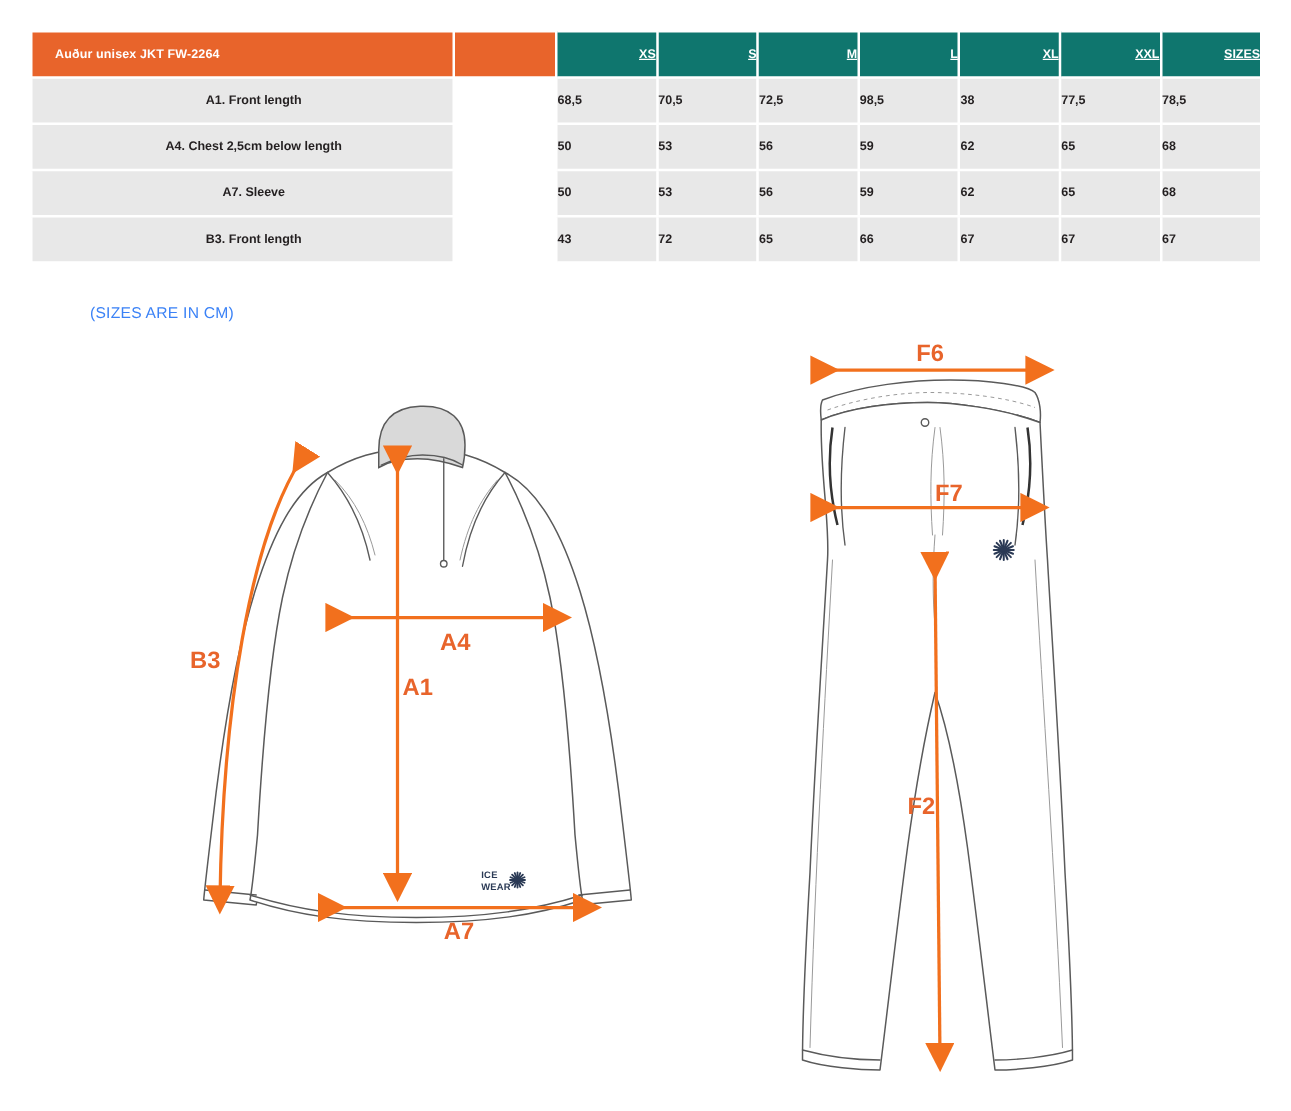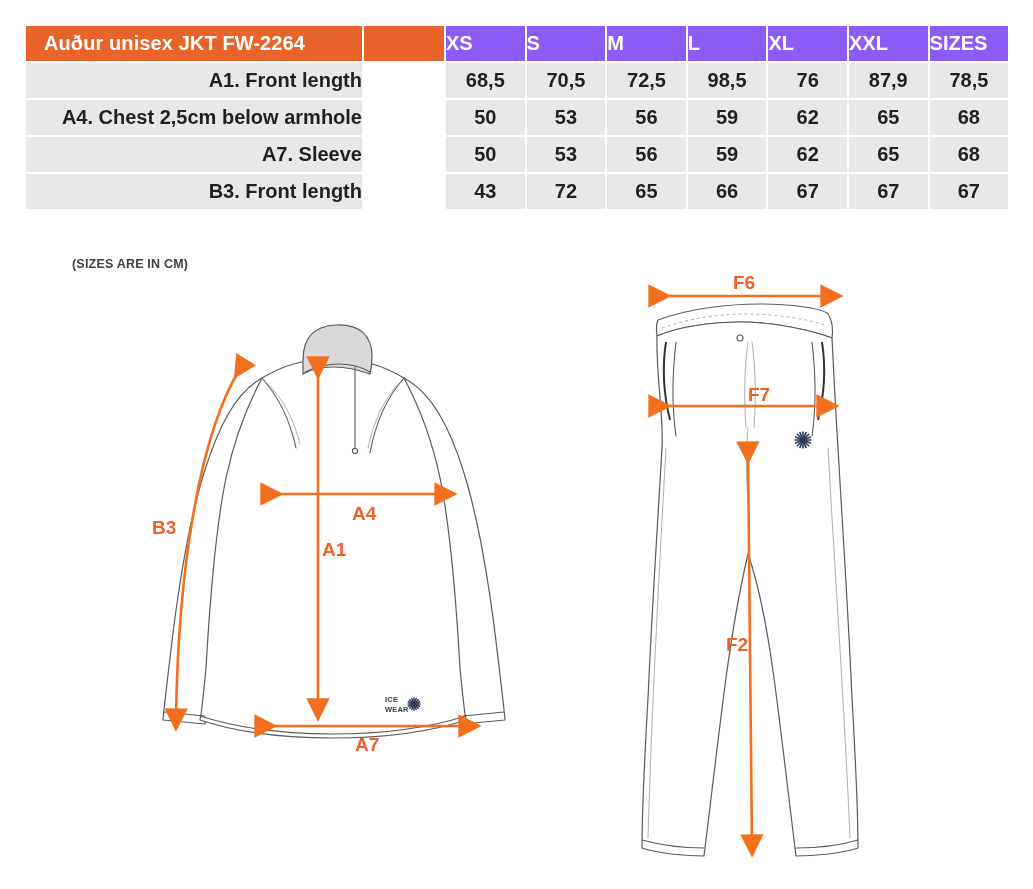--- a/index.html
+++ b/index.html
@@ -26,73 +26,73 @@
   table.size-table {
     border-collapse: collapse;
     width: 985px;
     table-layout: fixed;
   }
   table.size-table th,
   table.size-table td {
     border: 2px solid #ffffff;
     padding: 0;
     height: 35px;
-    font-size: 20px;
+    font-size: 10px;
     font-weight: bold;
   }
   
   .hdr-title {
     background: #e8642b;
     color: #ffffff;
     text-align: left;
     padding-left: 18px !important;
     font-size: 14.5px;
     letter-spacing: 0.1px;
   }
   .hdr-blank {
     background: #e8642b;
   }
   .hdr-size {
-    background: #8b5cf6;
+    background: #0f766e;
     color: #ffffff;
-    text-align: left;
+    text-align: right;
     font-size: 14.5px;
+    text-decoration: underline;
   }
   
   .row-label {
     background: #e8e8e8;
     color: #231f20;
-    text-align: right;
+    text-align: center;
     padding-left: 18px !important;
     font-weight: normal;
     font-size: 14.5px;
   }
   .row-blank {
     background: #ffffff;
   }
   .row-val {
     background: #e8e8e8;
     color: #231f20;
-    text-align: center;
+    text-align: left;
     font-weight: normal;
     font-size: 14.5px;
   }
   .col-label  { width: 338px; }
   .col-gap    { width: 82px; }
   .col-size   { width: 80.6px; }
 
   .units-note {
     position: absolute;
     left: 72px;
     top: 243px;
-    color: #404040;
+    color: #3b82f6;
     font-size: 12.5px;
-    font-weight: bold;
+    font-weight: normal;
     letter-spacing: 0.2px;
-    margin-top: 14px;
   }
 
   
   .illus {
     position: absolute;
     left: 0;
     top: 268px;
     width: 1033px;
     height: 621px;
   }
@@ -178,26 +178,26 @@
       </tr>
     </thead>
     <tbody>
       <tr>
         <td class="row-label">A1. Front length</td>
         <td class="row-blank"></td>
         <td class="row-val">68,5</td>
         <td class="row-val">70,5</td>
         <td class="row-val">72,5</td>
         <td class="row-val">98,5</td>
-        <td class="row-val">76</td>
-        <td class="row-val">87,9</td>
+        <td class="row-val">38</td>
+        <td class="row-val">77,5</td>
         <td class="row-val">78,5</td>
       </tr>
       <tr>
-        <td class="row-label">A4. Chest 2,5cm below armhole</td>
+        <td class="row-label">A4. Chest 2,5cm below length</td>
         <td class="row-blank"></td>
         <td class="row-val">50</td>
         <td class="row-val">53</td>
         <td class="row-val">56</td>
         <td class="row-val">59</td>
         <td class="row-val">62</td>
         <td class="row-val">65</td>
         <td class="row-val">68</td>
       </tr>
       <tr>

